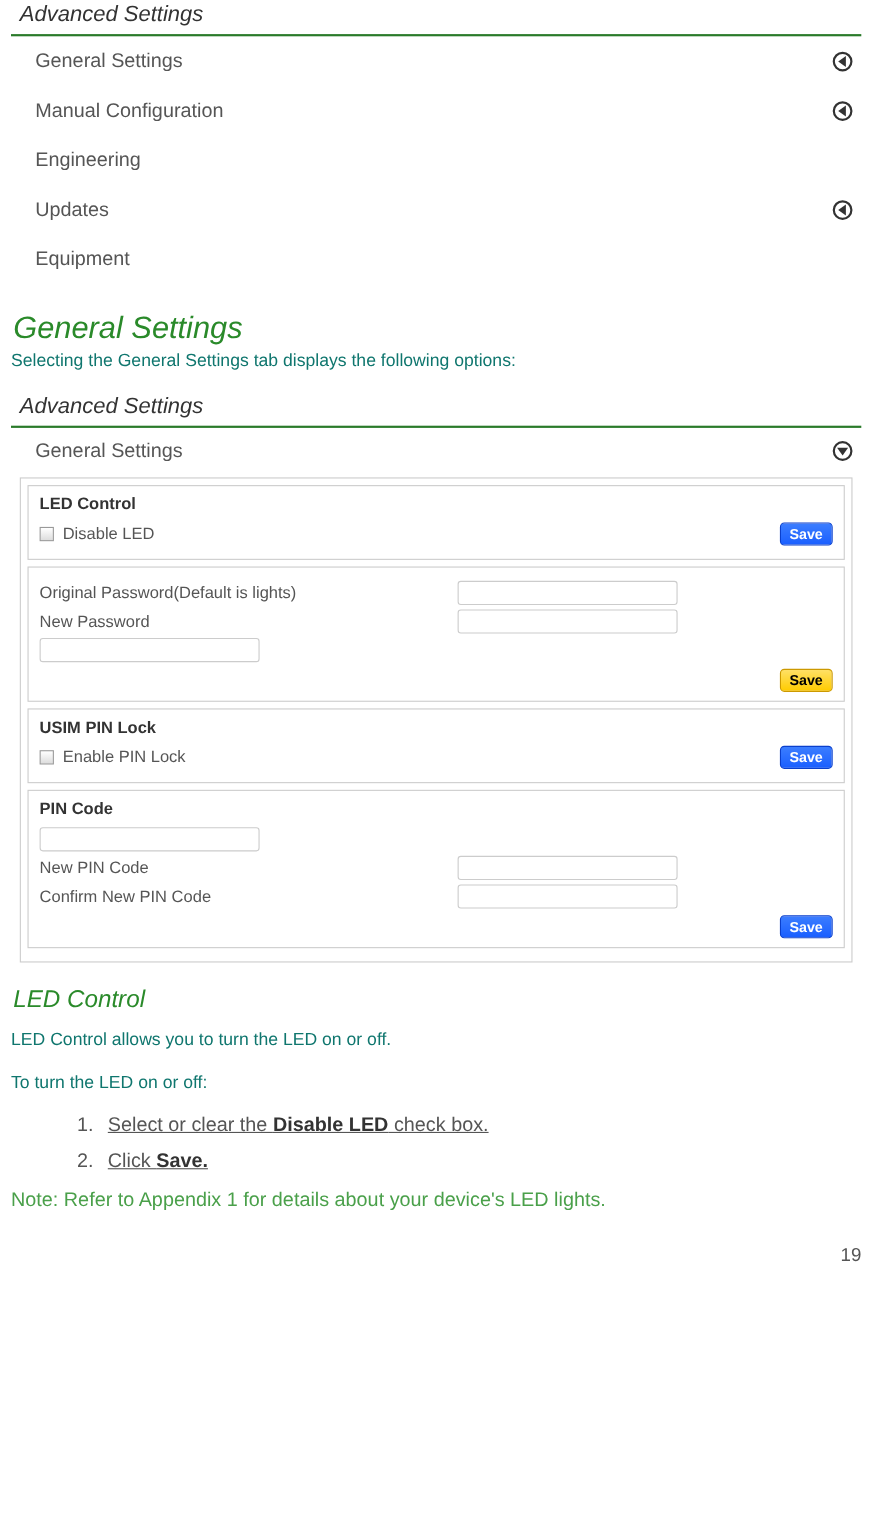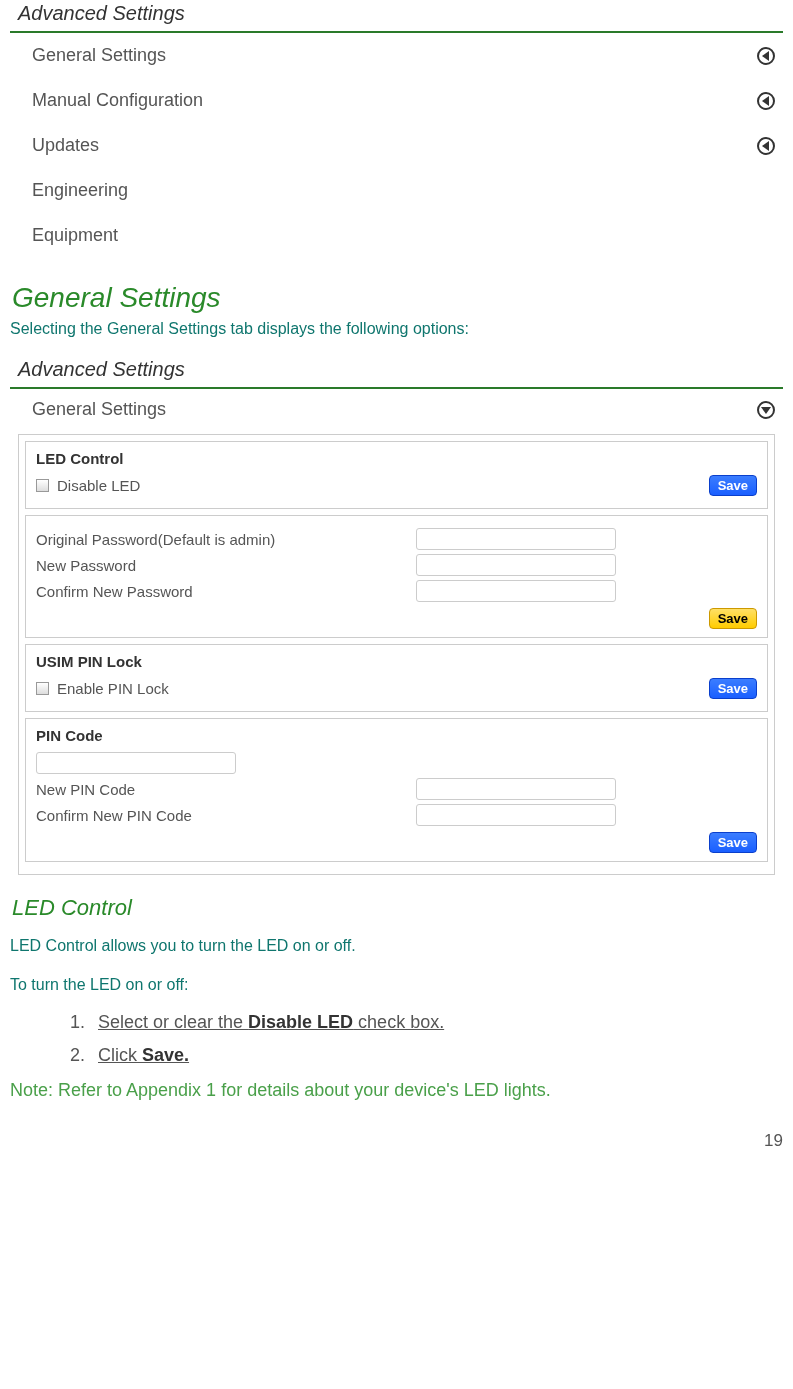--- a/index.html
+++ b/index.html
@@ -211,25 +211,25 @@
   <div class="panel-title">Advanced Settings</div>
   <div class="menu-row">
     <span>General Settings</span>
     <span class="arrow-icon"></span>
   </div>
   <div class="menu-row">
     <span>Manual Configuration</span>
     <span class="arrow-icon"></span>
   </div>
   <div class="menu-row">
+    <span>Engineering</span>
+  </div>
+  <div class="menu-row">
     <span>Updates</span>
     <span class="arrow-icon"></span>
-  </div>
-  <div class="menu-row">
-    <span>Engineering</span>
   </div>
   <div class="menu-row">
     <span>Equipment</span>
   </div>
 </div>
 
 <h1 class="section-heading">General Settings</h1>
 <p class="body-text">Selecting the General Settings tab displays the following options:</p>
 
 <div class="screenshot2">
@@ -246,29 +246,28 @@
         <div class="control-left">
           <span class="checkbox"></span>
           <span>Disable LED</span>
         </div>
         <button class="save-btn">Save</button>
       </div>
     </div>
 
     <div class="config-box">
       <div class="field-row">
-        <span class="field-label">Original Password(Default is admin)</span>
+        <span class="field-label">Original Password(Default is lights)</span>
         <input class="field-input" style="">
       </div>
       <div class="field-row">
         <span class="field-label">New Password</span>
         <input class="field-input" style="">
       </div>
       <div class="field-row">
-        <span class="field-label">Confirm New Password</span>
         <input class="field-input" style="">
       </div>
       <div class="right-align">
         <button class="save-btn-yellow">Save</button>
       </div>
     </div>
 
     <div class="config-box">
       <div class="box-title">USIM PIN Lock</div>
       <div class="control-row">

